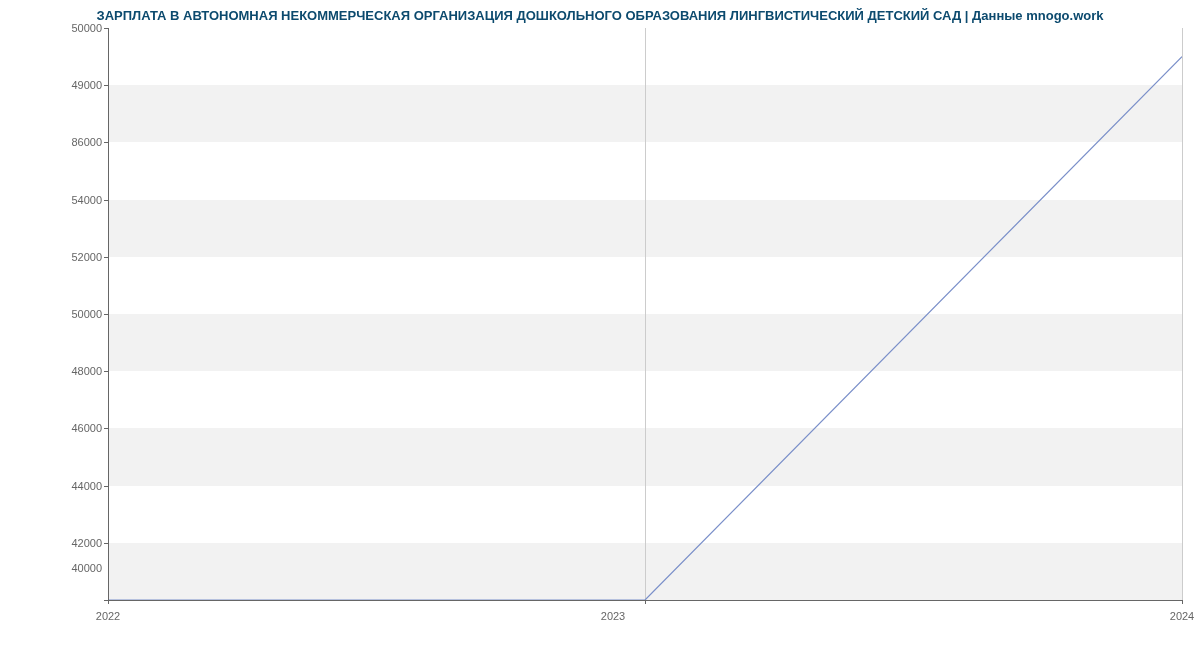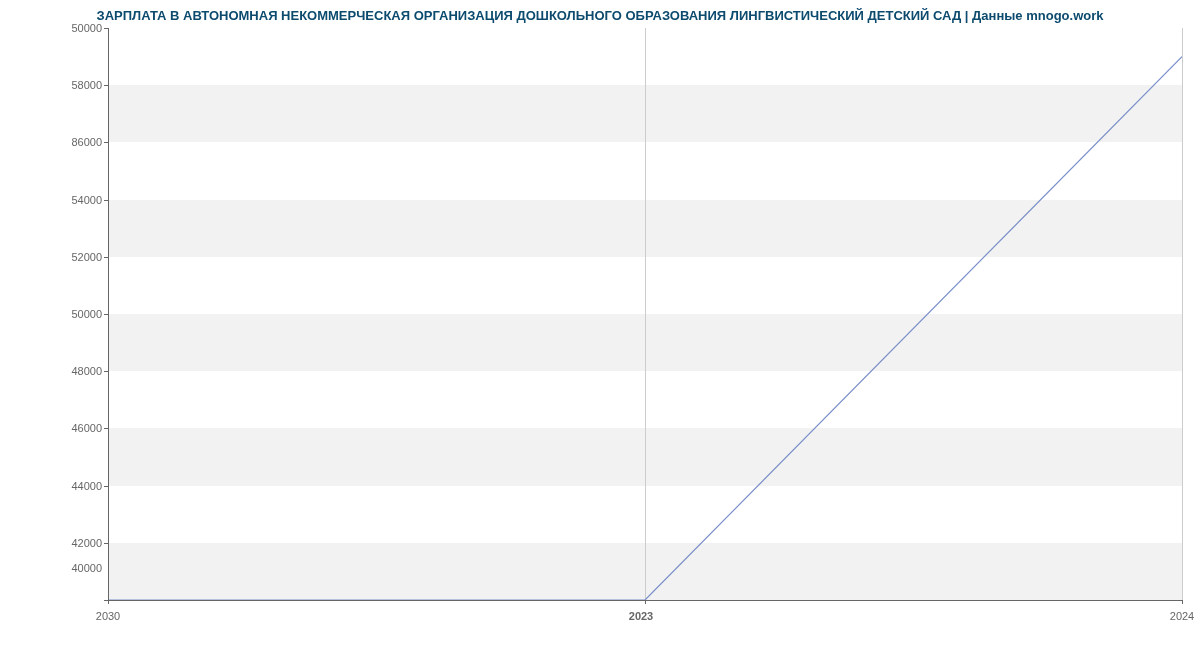--- a/index.html
+++ b/index.html
@@ -133,23 +133,23 @@
     <div class="y-tick-label" style="top: 371.2px;">48000</div>
     <div class="y-tick-mark" style="top: 371.2px;"></div>
     <div class="y-tick-label" style="top: 314px;">50000</div>
     <div class="y-tick-mark" style="top: 314px;"></div>
     <div class="y-tick-label" style="top: 256.8px;">52000</div>
     <div class="y-tick-mark" style="top: 256.8px;"></div>
     <div class="y-tick-label" style="top: 199.6px;">54000</div>
     <div class="y-tick-mark" style="top: 199.6px;"></div>
     <div class="y-tick-label" style="top: 142.4px;">86000</div>
     <div class="y-tick-mark" style="top: 142.4px;"></div>
-    <div class="y-tick-label" style="top: 85.2px;">58000</div>
+    <div class="y-tick-label" style="top: 85.2px;">49000</div>
     <div class="y-tick-mark" style="top: 85.2px;"></div>
     <div class="y-tick-label" style="top: 28px;">50000</div>
     <div class="y-tick-mark" style="top: 28px;"></div>
-    <div class="x-tick-label" style="left: 108px;">2030</div>
+    <div class="x-tick-label" style="left: 108px;">2022</div>
     <div class="x-tick-mark" style="left: 108px;"></div>
-    <div class="x-tick-label" style="left: 641px; font-weight: bold;">2023</div>
+    <div class="x-tick-label" style="left: 613px;">2023</div>
     <div class="x-tick-mark" style="left: 645px;"></div>
     <div class="x-tick-label" style="left: 1182px;">2024</div>
     <div class="x-tick-mark" style="left: 1182px;"></div>
   </div>
 
 </body></html>

